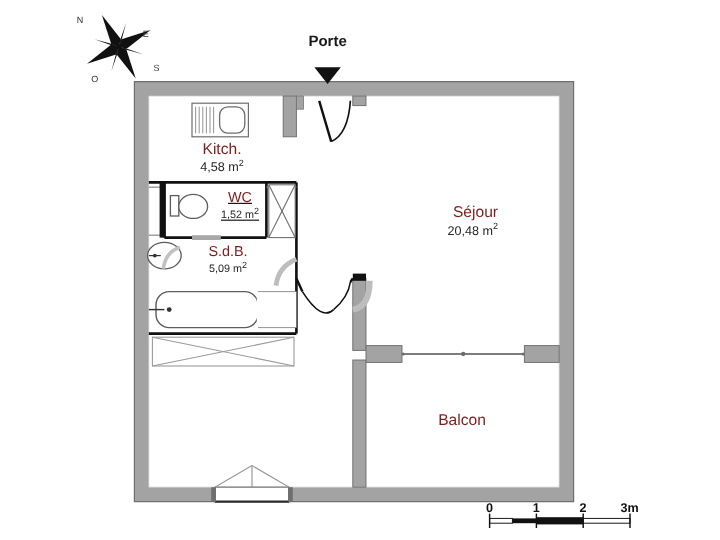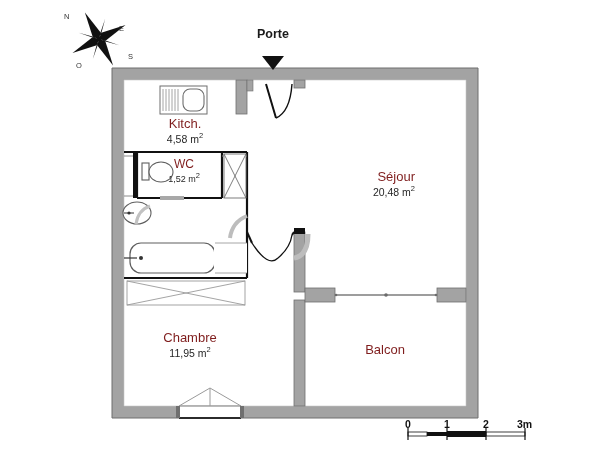--- a/index.html
+++ b/index.html
@@ -287,41 +287,41 @@
     <div>Porte</div>
   </div>
 
   <div class="lbl" style="left:125px; top:117px; width:120px;">
     <div class="room-name">Kitch.</div>
     <div class="room-area">
       <span>4,58</span>&nbsp;<span>m</span><span class="sup">2</span>
     </div>
   </div>
 
-  <div class="lbl" style="left:144px; top:158px; width:80px;">
+  <div class="lbl" style="left:160px; top:158px; width:80px;text-decoration:underline;">
     <div class="room-name small-name">WC</div>
     <div class="room-area tiny-area">
       <span>1,52</span>&nbsp;<span>m</span><span class="sup">2</span>
     </div>
   </div>
 
+  <div class="lbl" style="left:140px; top:203px; width:100px;">
+    <div class="room-name small-name">S.d.B.</div>
+    <div class="room-area tiny-area">
+      <span>5,09</span>&nbsp;<span>m</span><span class="sup">2</span>
+    </div>
+  </div>
 
   <div class="lbl" style="left:305px; top:170px; width:110px;text-align:right;">
     <div class="room-name">Séjour</div>
     <div class="room-area">
       <span>20,48</span>&nbsp;<span>m</span><span class="sup">2</span>
     </div>
   </div>
 
-  <div class="lbl" style="left:135px; top:331px; width:110px;">
-    <div class="room-name">Chambre</div>
-    <div class="room-area">
-      <span>11,95</span>&nbsp;<span>m</span><span class="sup">2</span>
-    </div>
-  </div>
 
   <div class="lbl" style="left:330px; top:343px; width:110px;">
     <div class="room-name">Balcon</div>
   </div>
 
   <span class="scale-num" style="left:405px; top:418px;">0</span>
   <span class="scale-num" style="left:444px; top:418px;">1</span>
   <span class="scale-num" style="left:483px; top:418px;">2</span>
   <span class="scale-num" style="left:517px; top:418px;">3m</span>
 

